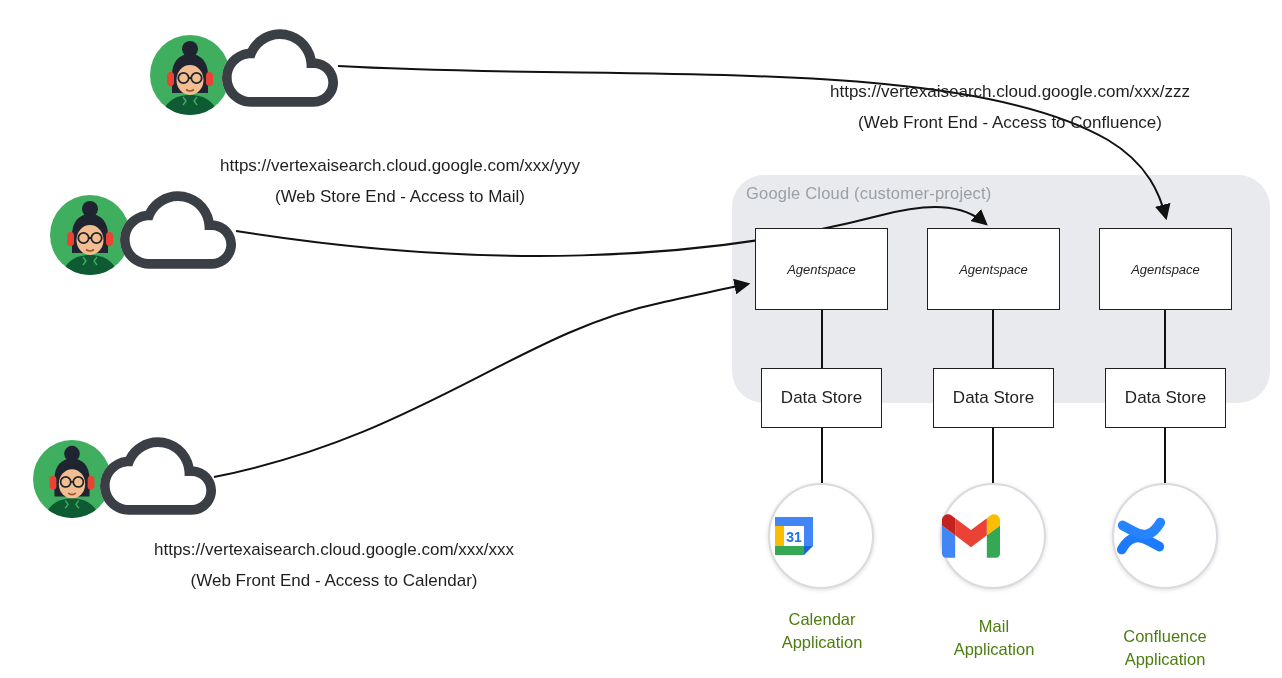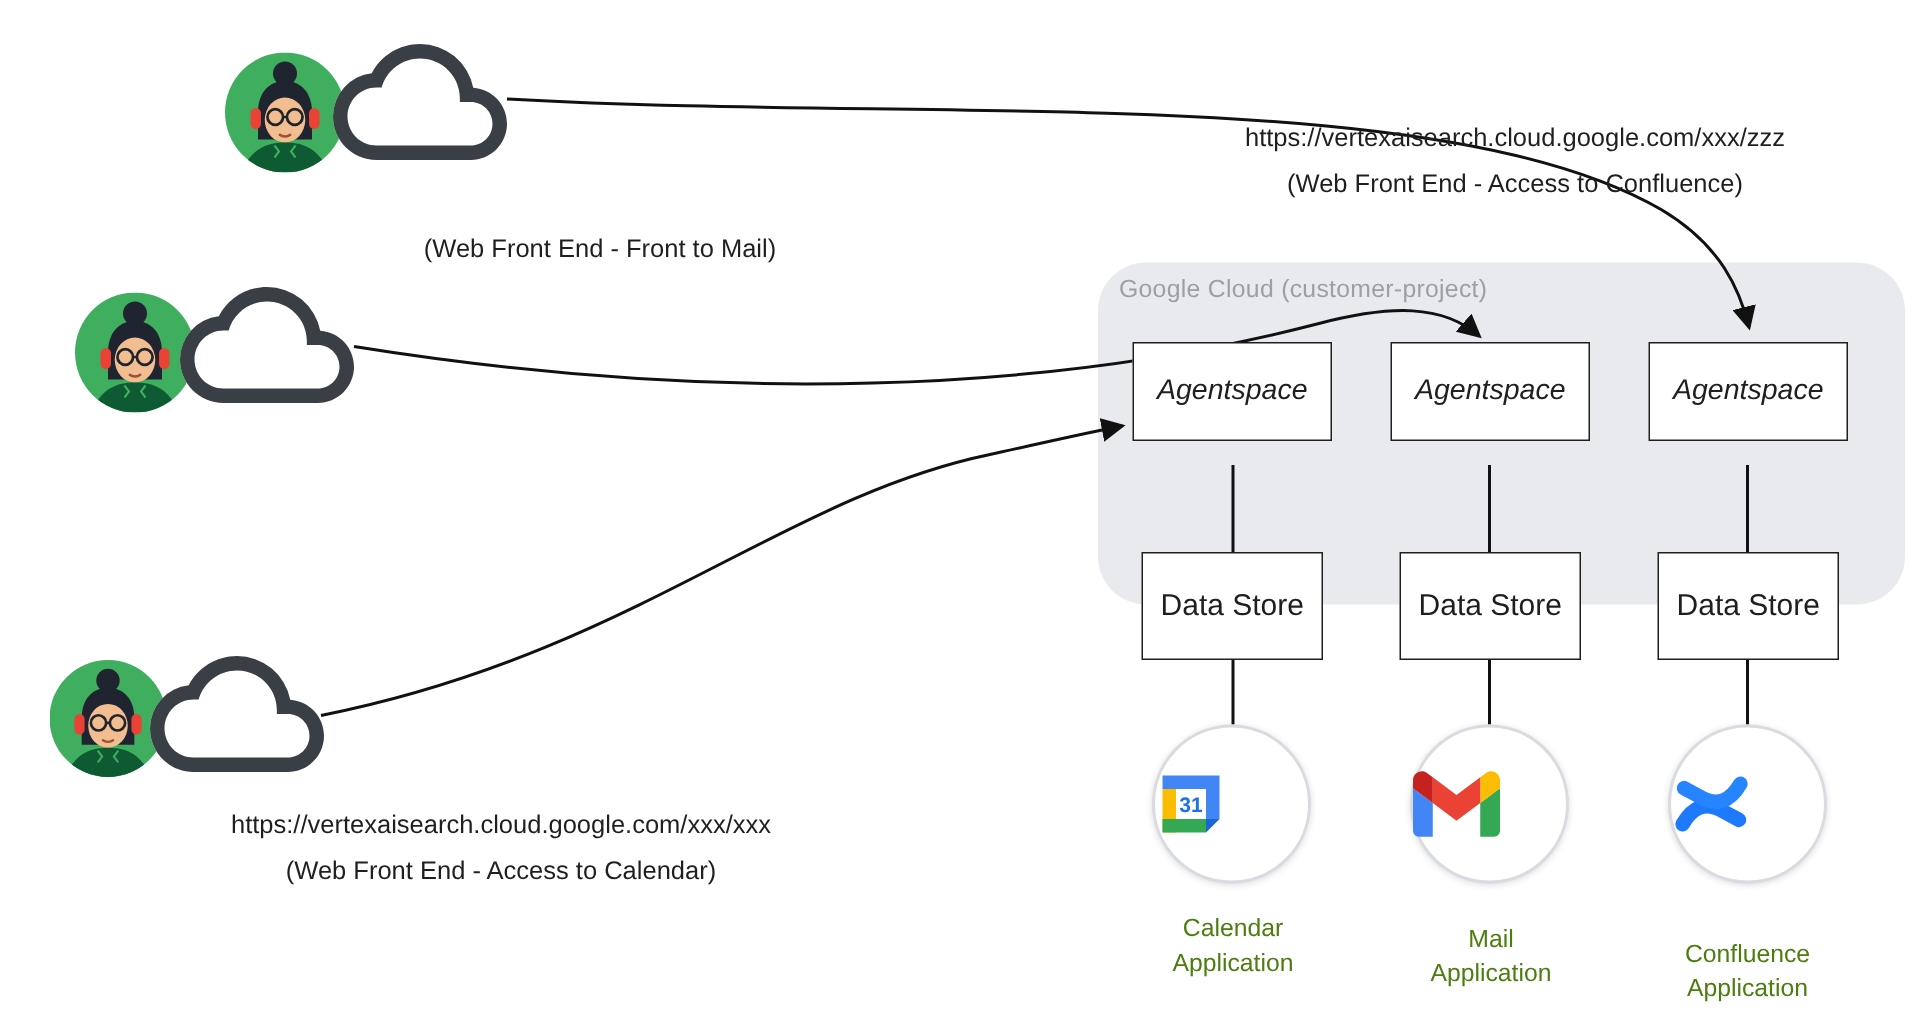--- a/index.html
+++ b/index.html
@@ -13,22 +13,22 @@
 
   .gcp-box { position:absolute; left:732px; top:175px; width:538px; height:228px; background:#e8eaed; z-index:1;border-radius:32px; }
   .gcp-label { position:absolute; left:14px; top:9px; font-size:16.5px; color:#9aa0a6; letter-spacing:.2px; }
 
   .endpoint { position:absolute; width:440px; text-align:center; font-size:17px; line-height:31px; color:#1f1f1f; z-index:3; }
   .ep1 { left:790px; top:40px;margin-top:36px; }
   .ep2 { left:180px; top:150px; }
   .ep3 { left:114px; top:534px; }
 
   .node { position:absolute; background:#fff; border:1.5px solid #1f1f1f; display:flex; align-items:center; justify-content:center; z-index:3; }
-  .engine { width:133px; height:66px; font-style:italic; font-size:19px; }
-  .store  { width:121px; height:72px; font-size:20px; }
+  .engine { width:133px; height:82px; font-style:italic; font-size:13px; }
+  .store  { width:121px; height:60px; font-size:17px; }
   .e1 { left:755px; top:228px; }  .e2 { left:927px; top:228px; }  .e3 { left:1099px; top:228px; }
   .s1 { left:761px; top:368px; }  .s2 { left:933px; top:368px; }  .s3 { left:1105px; top:368px; }
 
   .appcircle { position:absolute; width:106px; height:106px; border-radius:50%; background:#fff;
                border:2px solid #d8dbdf; box-shadow:0 1px 4px rgba(60,64,67,.18);
                display:flex; align-items:center; justify-content:flex-start; z-index:3; }
   .c1 { left:768px; top:483px; } .c2 { left:940px; top:483px; } .c3 { left:1112px; top:483px; }
 
   .applabel { position:absolute; text-align:center; font-size:16.5px; line-height:1.4; color:#4d7c0f; z-index:3; }
   .l1 { left:771px; top:608px; width:102px; }
@@ -98,21 +98,22 @@
     <path class="link" d="M993 428 L993 483"></path>
     <path class="link" d="M1165 310 L1165 368"></path>
     <path class="link" d="M1165 428 L1165 483"></path>
   </svg>
 
   <div class="endpoint ep1">
     <div>https://vertexaisearch.cloud.google.com/xxx/zzz</div>
     <div>(Web Front End - Access to Confluence)</div>
   </div>
   <div class="endpoint ep2">
-    <div>(Web Front End - Front to Mail)</div>
+    <div>https://vertexaisearch.cloud.google.com/xxx/yyy</div>
+    <div>(Web Store End - Access to Mail)</div>
   </div>
   <div class="endpoint ep3">
     <div>https://vertexaisearch.cloud.google.com/xxx/xxx</div>
     <div>(Web Front End - Access to Calendar)</div>
   </div>
 
   <div class="avatar a1">
       <svg class="fit">
         <use href="#sym-avatar"></use>
       </svg>

